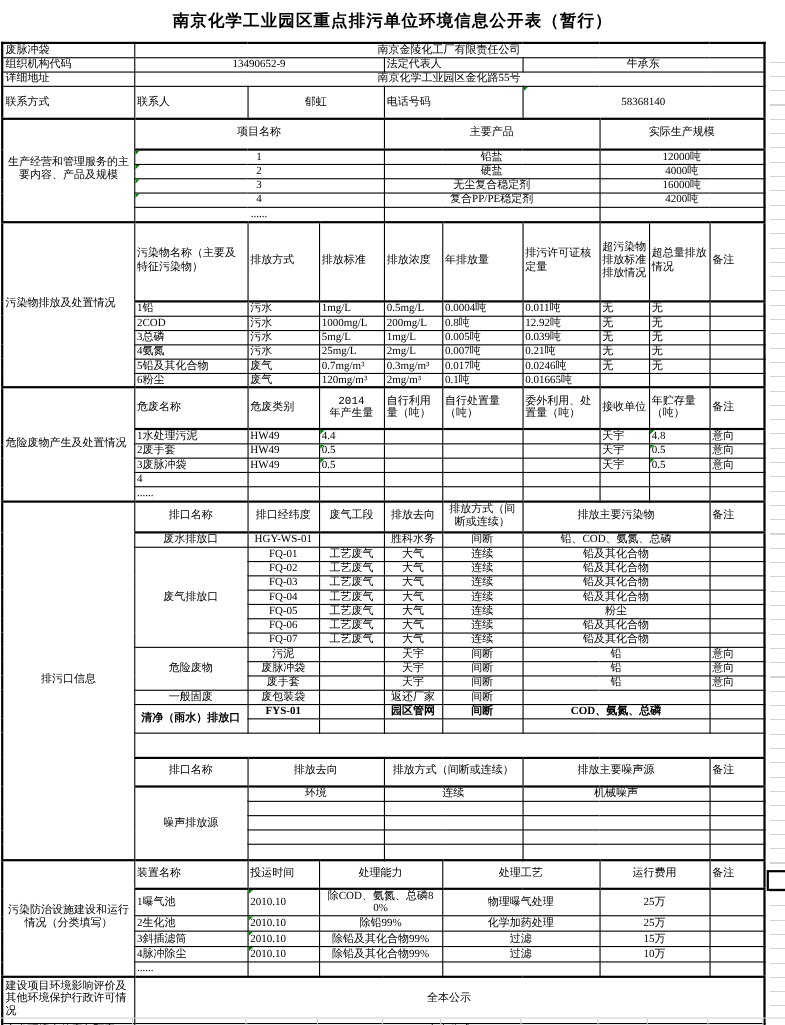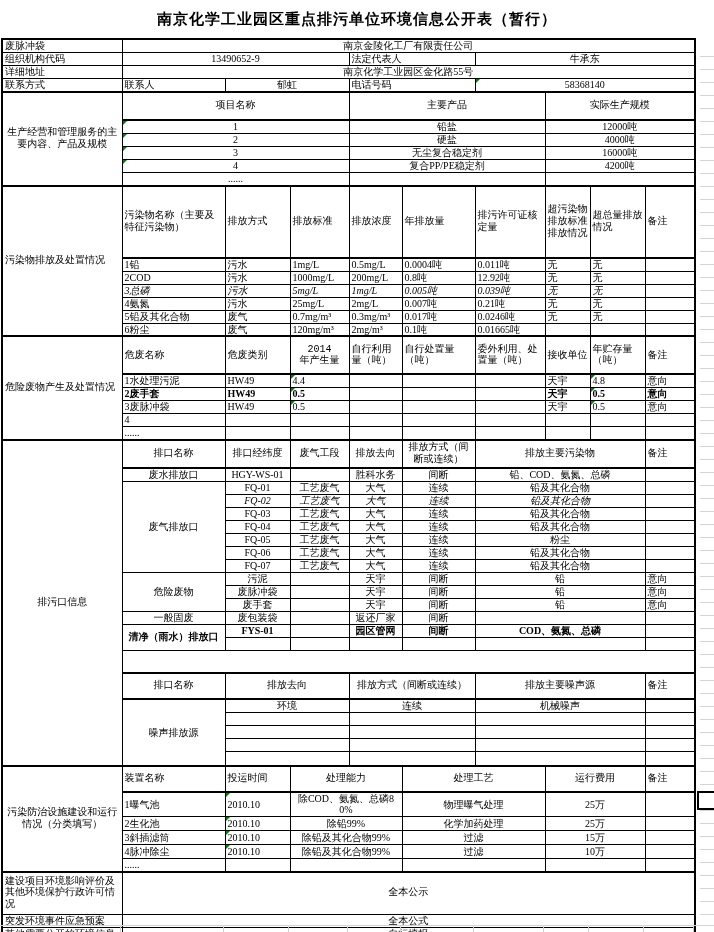--- a/index.html
+++ b/index.html
@@ -49,21 +49,21 @@
       <tr style="height: 13px;">
         <td class="al br2">组织机构代码</td>
         <td colspan="3" class="ac">13490652-9</td>
         <td colspan="2" class="al">法定代表人</td>
         <td colspan="4" class="ac">牛承东</td>
       </tr>
       <tr style="height: 13px;">
         <td class="al br2">详细地址</td>
         <td colspan="9" class="ac">南京化学工业园区金化路55号</td>
       </tr>
-      <tr style="height: 14px;">
+      <tr style="height: 30px;">
         <td class="al br2">联系方式</td>
         <td class="al">联系人</td>
         <td colspan="2" class="ac">郁虹</td>
         <td colspan="2" class="al">电话号码</td>
         <td colspan="4" class="ac"><span class="tri"></span>58368140</td>
       </tr>
       <tr class="st" style="height: 28px;">
         <td rowspan="6" class="ac br2">生产经营和管理服务的主要内容、产品及规模</td>
         <td colspan="3" class="ac">项目名称</td>
         <td colspan="3" class="ac">主要产品</td>
@@ -121,21 +121,21 @@
         <td class="al">2COD</td>
         <td class="al">污水</td>
         <td class="al">1000mg/L</td>
         <td class="al">200mg/L</td>
         <td class="al">0.8吨</td>
         <td class="al">12.92吨</td>
         <td class="al">无</td>
         <td class="al">无</td>
         <td class="al"></td>
       </tr>
-      <tr style="height: 13px; font-style: italic;">
+      <tr style="height: 13px;">
         <td class="al">3总磷</td>
         <td class="al">污水</td>
         <td class="al">5mg/L</td>
         <td class="al">1mg/L</td>
         <td class="al">0.005吨</td>
         <td class="al">0.039吨</td>
         <td class="al">无</td>
         <td class="al">无</td>
         <td class="al"></td>
       </tr>
@@ -189,21 +189,21 @@
         <td class="al">1水处理污泥</td>
         <td class="al">HW49</td>
         <td class="al"><span class="tri"></span>4.4</td>
         <td class="al"></td>
         <td class="al"></td>
         <td class="al"></td>
         <td class="al">天宇</td>
         <td class="al"><span class="tri"></span>4.8</td>
         <td class="al">意向</td>
       </tr>
-      <tr style="height: 13px; font-weight: bold;">
+      <tr style="height: 13px;">
         <td class="al">2废手套</td>
         <td class="al">HW49</td>
         <td class="al"><span class="tri"></span>0.5</td>
         <td class="al"></td>
         <td class="al"></td>
         <td class="al"></td>
         <td class="al">天宇</td>
         <td class="al"><span class="tri"></span>0.5</td>
         <td class="al">意向</td>
       </tr>
@@ -261,21 +261,21 @@
       </tr>
       <tr style="height: 13px;">
         <td rowspan="7" class="ac">废气排放口</td>
         <td class="ac">FQ-01</td>
         <td class="ac">工艺废气</td>
         <td class="ac">大气</td>
         <td class="ac">连续</td>
         <td colspan="3" class="ac">铅及其化合物</td>
         <td class="al"></td>
       </tr>
-      <tr style="height: 13px; font-style: italic;">
+      <tr style="height: 13px;">
         <td class="ac">FQ-02</td>
         <td class="ac">工艺废气</td>
         <td class="ac">大气</td>
         <td class="ac">连续</td>
         <td colspan="3" class="ac">铅及其化合物</td>
         <td class="al"></td>
       </tr>
       <tr style="height: 13px;">
         <td class="ac">FQ-03</td>
         <td class="ac">工艺废气</td>

